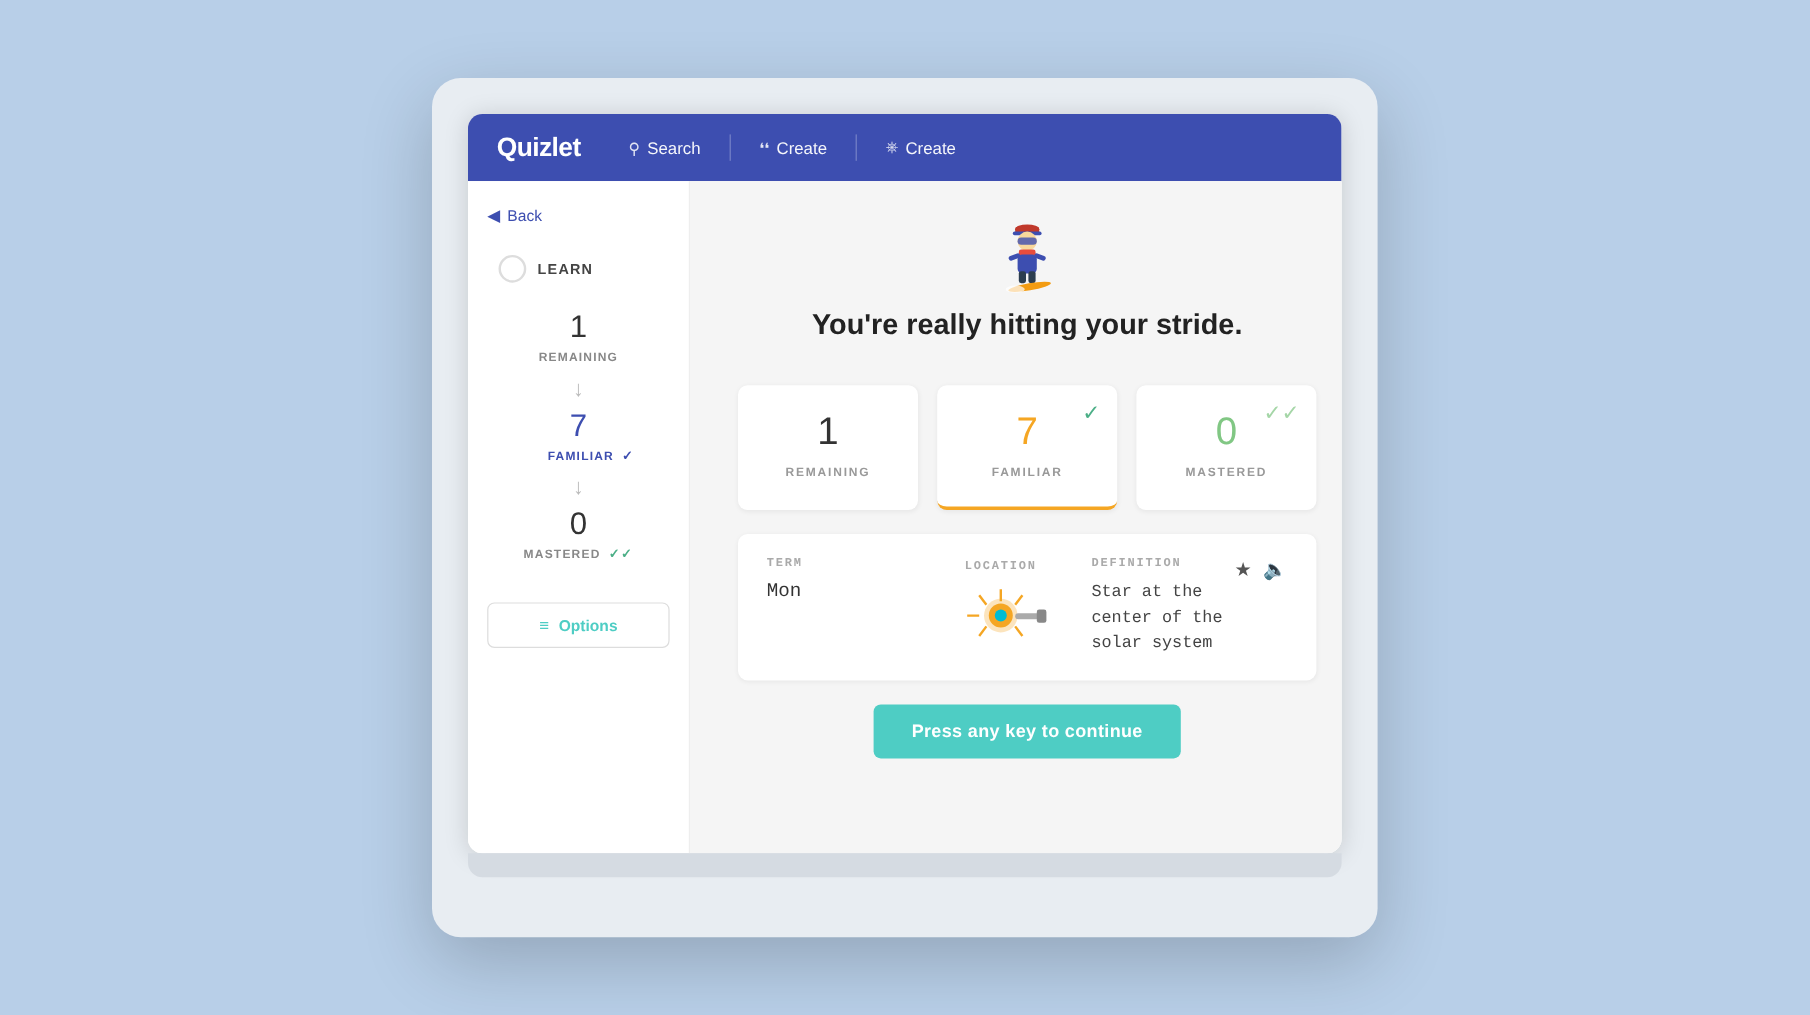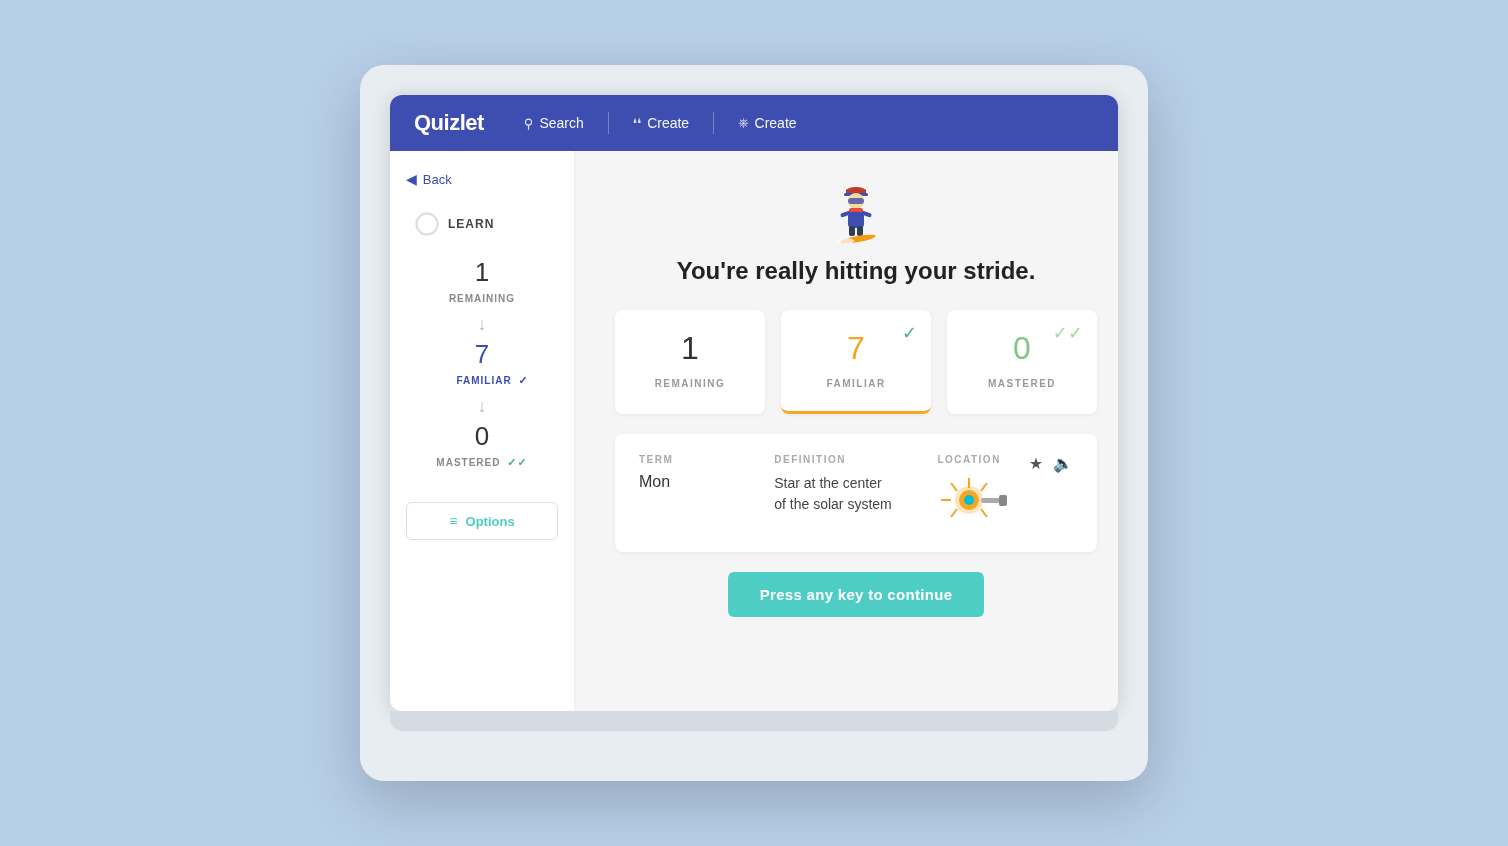--- a/index.html
+++ b/index.html
@@ -181,21 +181,21 @@
       height: 64px;
       margin-bottom: 14px;
       font-size: 52px;
       text-align: center;
       line-height: 1;
     }
     .main-title {
       font-size: 24px;
       font-weight: 700;
       color: #222;
-      margin-bottom: 25px;
+      margin-bottom: 36px;
       text-align: center;
     }
     
     .stats-cards {
       display: flex;
       gap: 16px;
       margin-bottom: 20px;
       width: 100%;
       justify-content: center;
     }
@@ -240,20 +240,21 @@
       border-radius: 8px;
       padding: 20px 24px;
       width: 100%;
       box-shadow: 0 1px 4px rgba(0,0,0,0.06);
       margin-bottom: 20px;
     }
     .flashcard-cols {
       display: flex;
       gap: 16px;
       flex: 1;
+      font-family: Liberation Mono, monospace;
     }
     .fc-col {
       flex: 1;
     }
     .fc-col-label {
       font-size: 10px;
       letter-spacing: 1.5px;
       color: #aaa;
       font-weight: 600;
       margin-bottom: 8px;
@@ -439,24 +440,20 @@
           </div>
         </div>
 
         <div class="flashcard">
           <div class="flashcard-row">
             <div class="flashcard-cols">
               <div class="fc-col">
                 <div class="fc-col-label">TERM</div>
                 <div class="fc-col-value">Mon</div>
               </div>
-              <div class="fc-col">
-                <div class="fc-col-label">DEFINITION</div>
-                <div class="fc-col-value definition">Star at the center of the solar system</div>
-              </div>
               <div class="fc-col fc-location">
                 <div style="text-align:center">
                   <div class="fc-col-label fc-location-label">LOCATION</div>
                   
                   <svg width="80" height="55" viewBox="0 0 80 55">
 
                     <line x1="40" y1="5" x2="40" y2="15" stroke="#f5a623" stroke-width="2"></line>
                     <line x1="58" y1="10" x2="52" y2="18" stroke="#f5a623" stroke-width="2"></line>
                     <line x1="68" y1="27" x2="58" y2="27" stroke="#f5a623" stroke-width="2"></line>
                     <line x1="58" y1="44" x2="52" y2="36" stroke="#f5a623" stroke-width="2"></line>
@@ -468,20 +465,24 @@
 
                     <circle cx="40" cy="27" r="10" fill="#f5a623"></circle>
 
                     <circle cx="40" cy="27" r="5" fill="#00bcd4"></circle>
 
                     <rect x="52" y="25" width="22" height="5" rx="2.5" fill="#aaa"></rect>
                     <rect x="70" y="22" width="8" height="11" rx="2" fill="#888"></rect>
                   </svg>
                 </div>
               </div>
+              <div class="fc-col">
+                <div class="fc-col-label">DEFINITION</div>
+                <div class="fc-col-value definition">Star at the center of the solar system</div>
+              </div>
             </div>
             <div class="fc-actions">
               <span class="fc-action-icon star">★</span>
               <span class="fc-action-icon">🔈</span>
             </div>
           </div>
         </div>
 
         <button class="continue-btn">Press any key to continue</button>
       </main>

